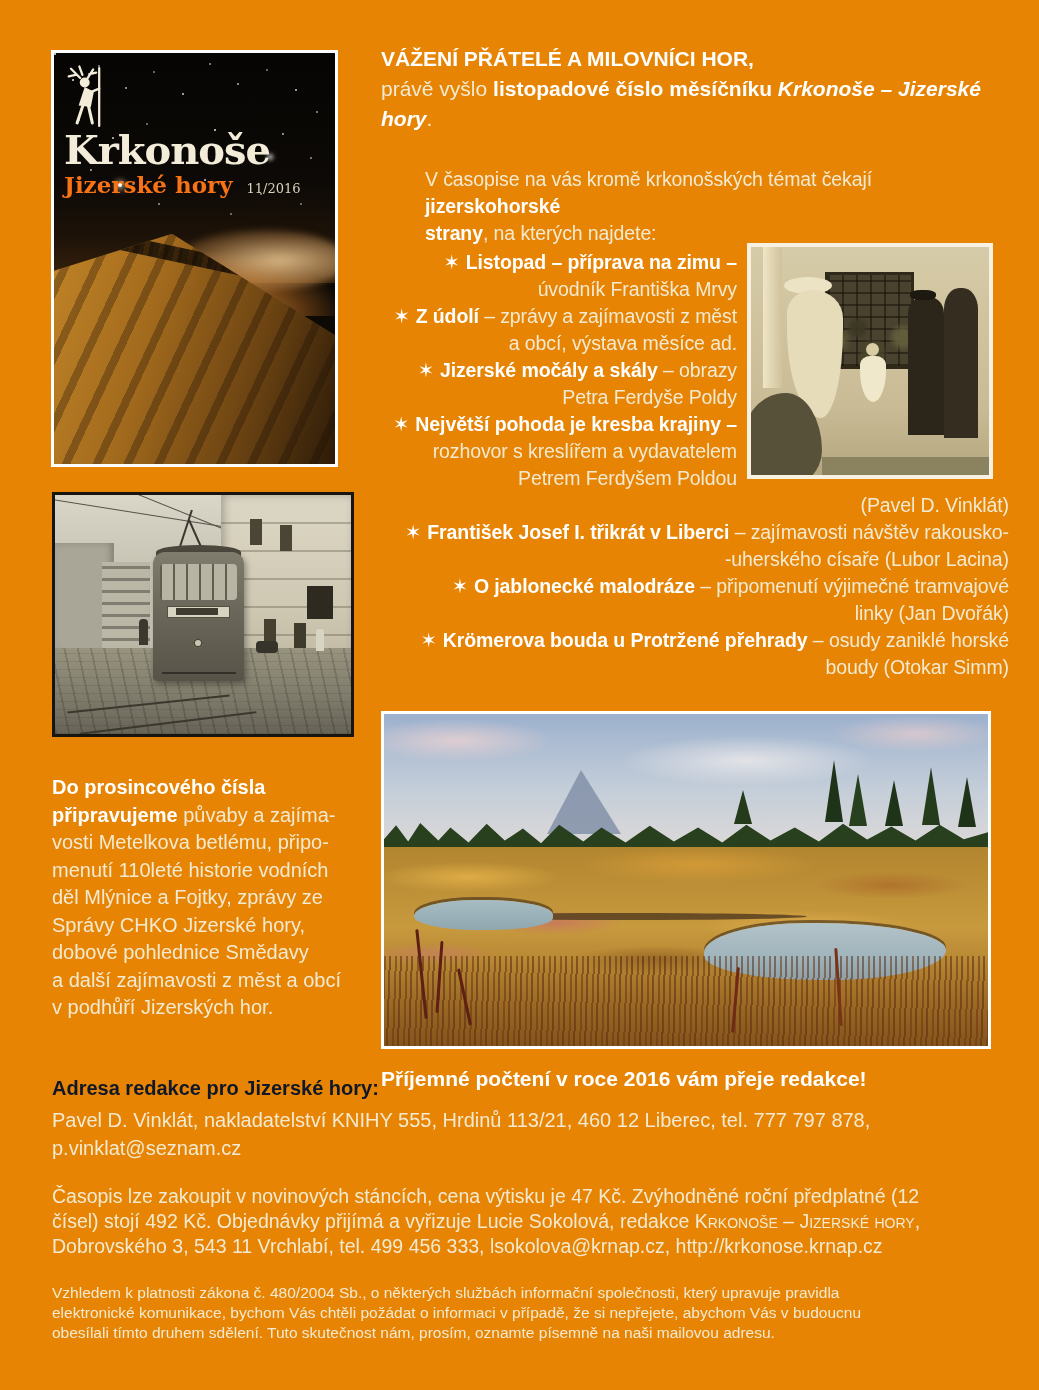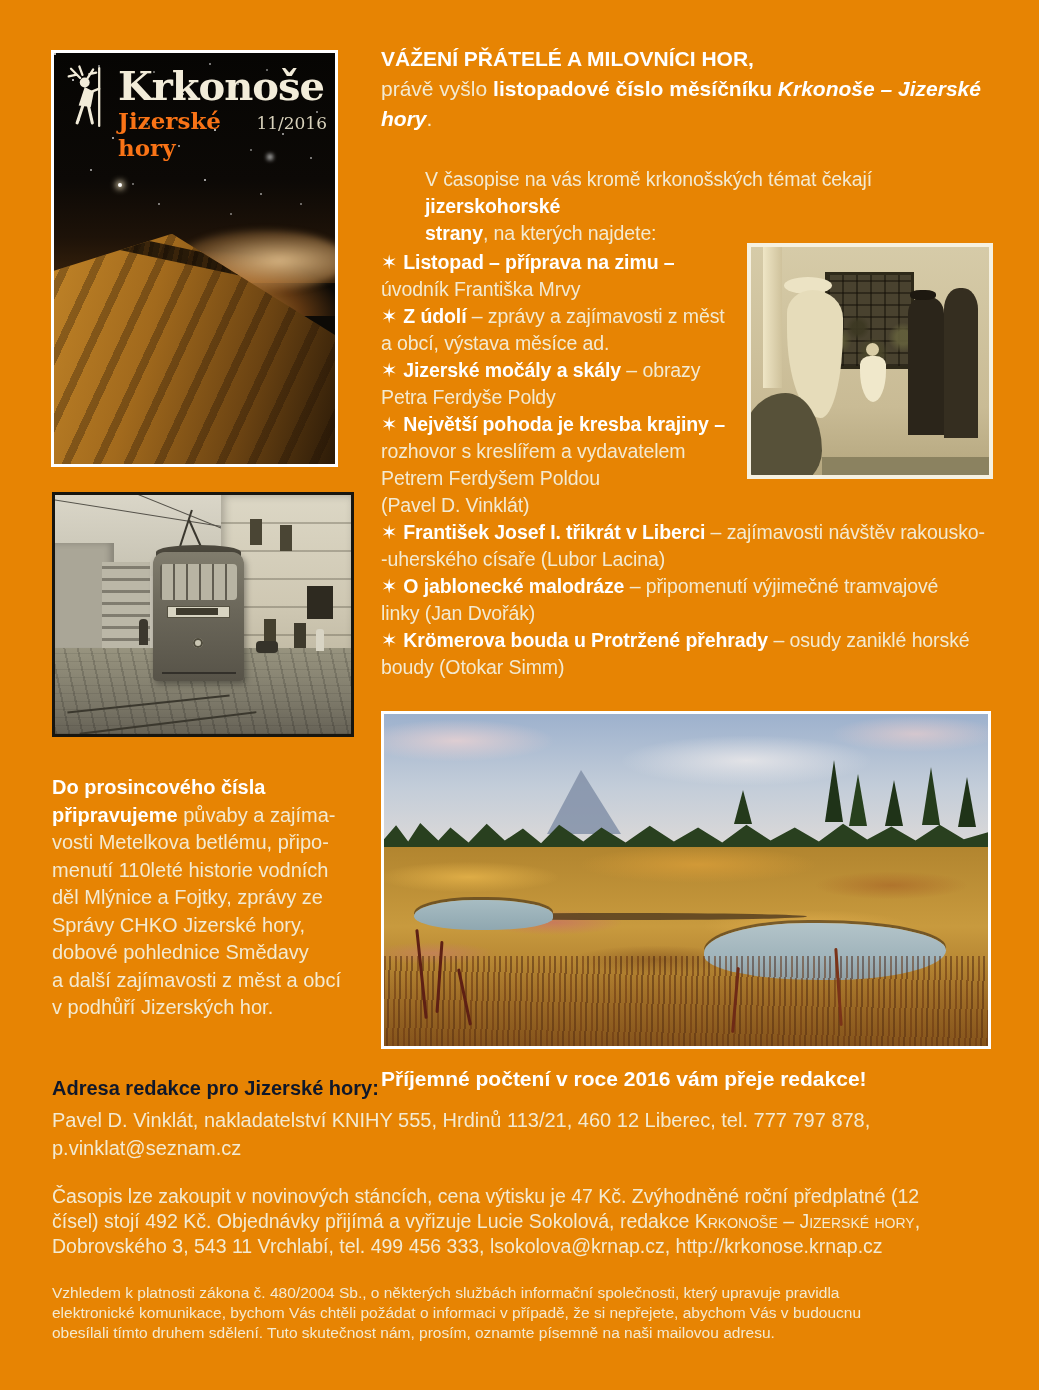--- a/index.html
+++ b/index.html
@@ -33,35 +33,35 @@
   .cover-fog{position:absolute;right:-12px;top:43%;width:60%;height:15%;border-radius:50%;
          background:radial-gradient(ellipse at 60% 50%,rgba(244,206,150,.85),rgba(210,150,80,.35) 60%,rgba(0,0,0,0) 85%);
          filter:blur(3px);}
   .cover-slope{position:absolute;left:0;right:0;bottom:0;height:56%;
          background:linear-gradient(105deg,#c08327 0%,#a26a1d 35%,#6b4312 70%,#2c1b08 100%);
          clip-path:polygon(0 16%,42% 0,100% 44%,100% 100%,0 100%);}
   .cover-trees{position:absolute;left:-8%;top:8%;width:120%;height:15px;transform:rotate(12deg);
          background:repeating-linear-gradient(90deg,#140d05 0 6px,#281807 6px 11px,#0d0803 11px 15px);opacity:.85;}
   .cover-shade{position:absolute;inset:0;
          background:repeating-linear-gradient(115deg,rgba(0,0,0,0) 0 20px,rgba(25,13,4,.30) 20px 28px);}
-  .masthead{position:absolute;left:10px;top:12px;right:8px;display:flex;align-items:flex-start;z-index:3;}
+  .masthead{position:absolute;left:10px;top:12px;right:8px;display:flex;align-items:flex-start;z-index:3;flex-direction:column;}
   .krakonos{flex:0 0 auto;margin-right:8px;}
   .mast-text{display:flex;flex-direction:column;}
   .mast-title{font-family:"DejaVu Serif",serif;font-weight:bold;font-size:40px;line-height:42px;
          color:#F2ECD9;letter-spacing:-1px;}
   .mast-sub-row{display:flex;align-items:baseline;margin-top:0;}
   .mast-sub{font-family:"DejaVu Serif",serif;font-weight:bold;font-size:23px;color:#f97316;}
-  .mast-issue{font-family:"DejaVu Serif",serif;font-size:17px;color:#D9D2BC;margin-left:14px;}
+  .mast-issue{font-family:"DejaVu Serif",serif;font-size:13px;color:#D9D2BC;margin-left:14px;}
 
   
   .col-right{position:absolute;left:381px;top:44px;width:628px;}
   .greet-h{font-size:21px;font-weight:bold;color:#FFFFFF;line-height:30px;}
   .greet-l2{font-size:21px;line-height:30px;}
   .intro{margin-top:32px;font-size:19.5px;line-height:27px;letter-spacing:-.1px;margin-left:44px;}
-  .topic-list{margin-top:2px;font-size:19.5px;line-height:27px;letter-spacing:-.1px;}
+  .topic-list{margin-top:2px;font-size:19.5px;line-height:27px;letter-spacing:-.1px;text-align:right;}
   .topic-list p{margin:0;}
   .star{color:#FFFFFF;margin-right:6px;}
   .emperor-photo{float:right;width:238px;height:228px;border:4px solid #F6F1E1;margin:-6px 16px 12px 10px;
          position:relative;background:linear-gradient(180deg,#d6cba8 0%,#c9bb95 70%,#b4a67e 100%);overflow:hidden;}
   .ep-col{position:absolute;left:5%;top:0;width:8%;height:62%;background:linear-gradient(90deg,#efe6c6,#cfc29c);}
   .ep-window{position:absolute;left:31%;top:11%;width:35%;height:40%;background:#49422f;
          border:3px solid #2e2919;
          background-image:repeating-linear-gradient(90deg,rgba(20,16,8,.5) 0 2px,rgba(0,0,0,0) 2px 14px),
                           repeating-linear-gradient(0deg,rgba(20,16,8,.5) 0 2px,rgba(0,0,0,0) 2px 12px);}
   .ep-flowers{position:absolute;left:28%;top:30%;width:42%;height:28%;

